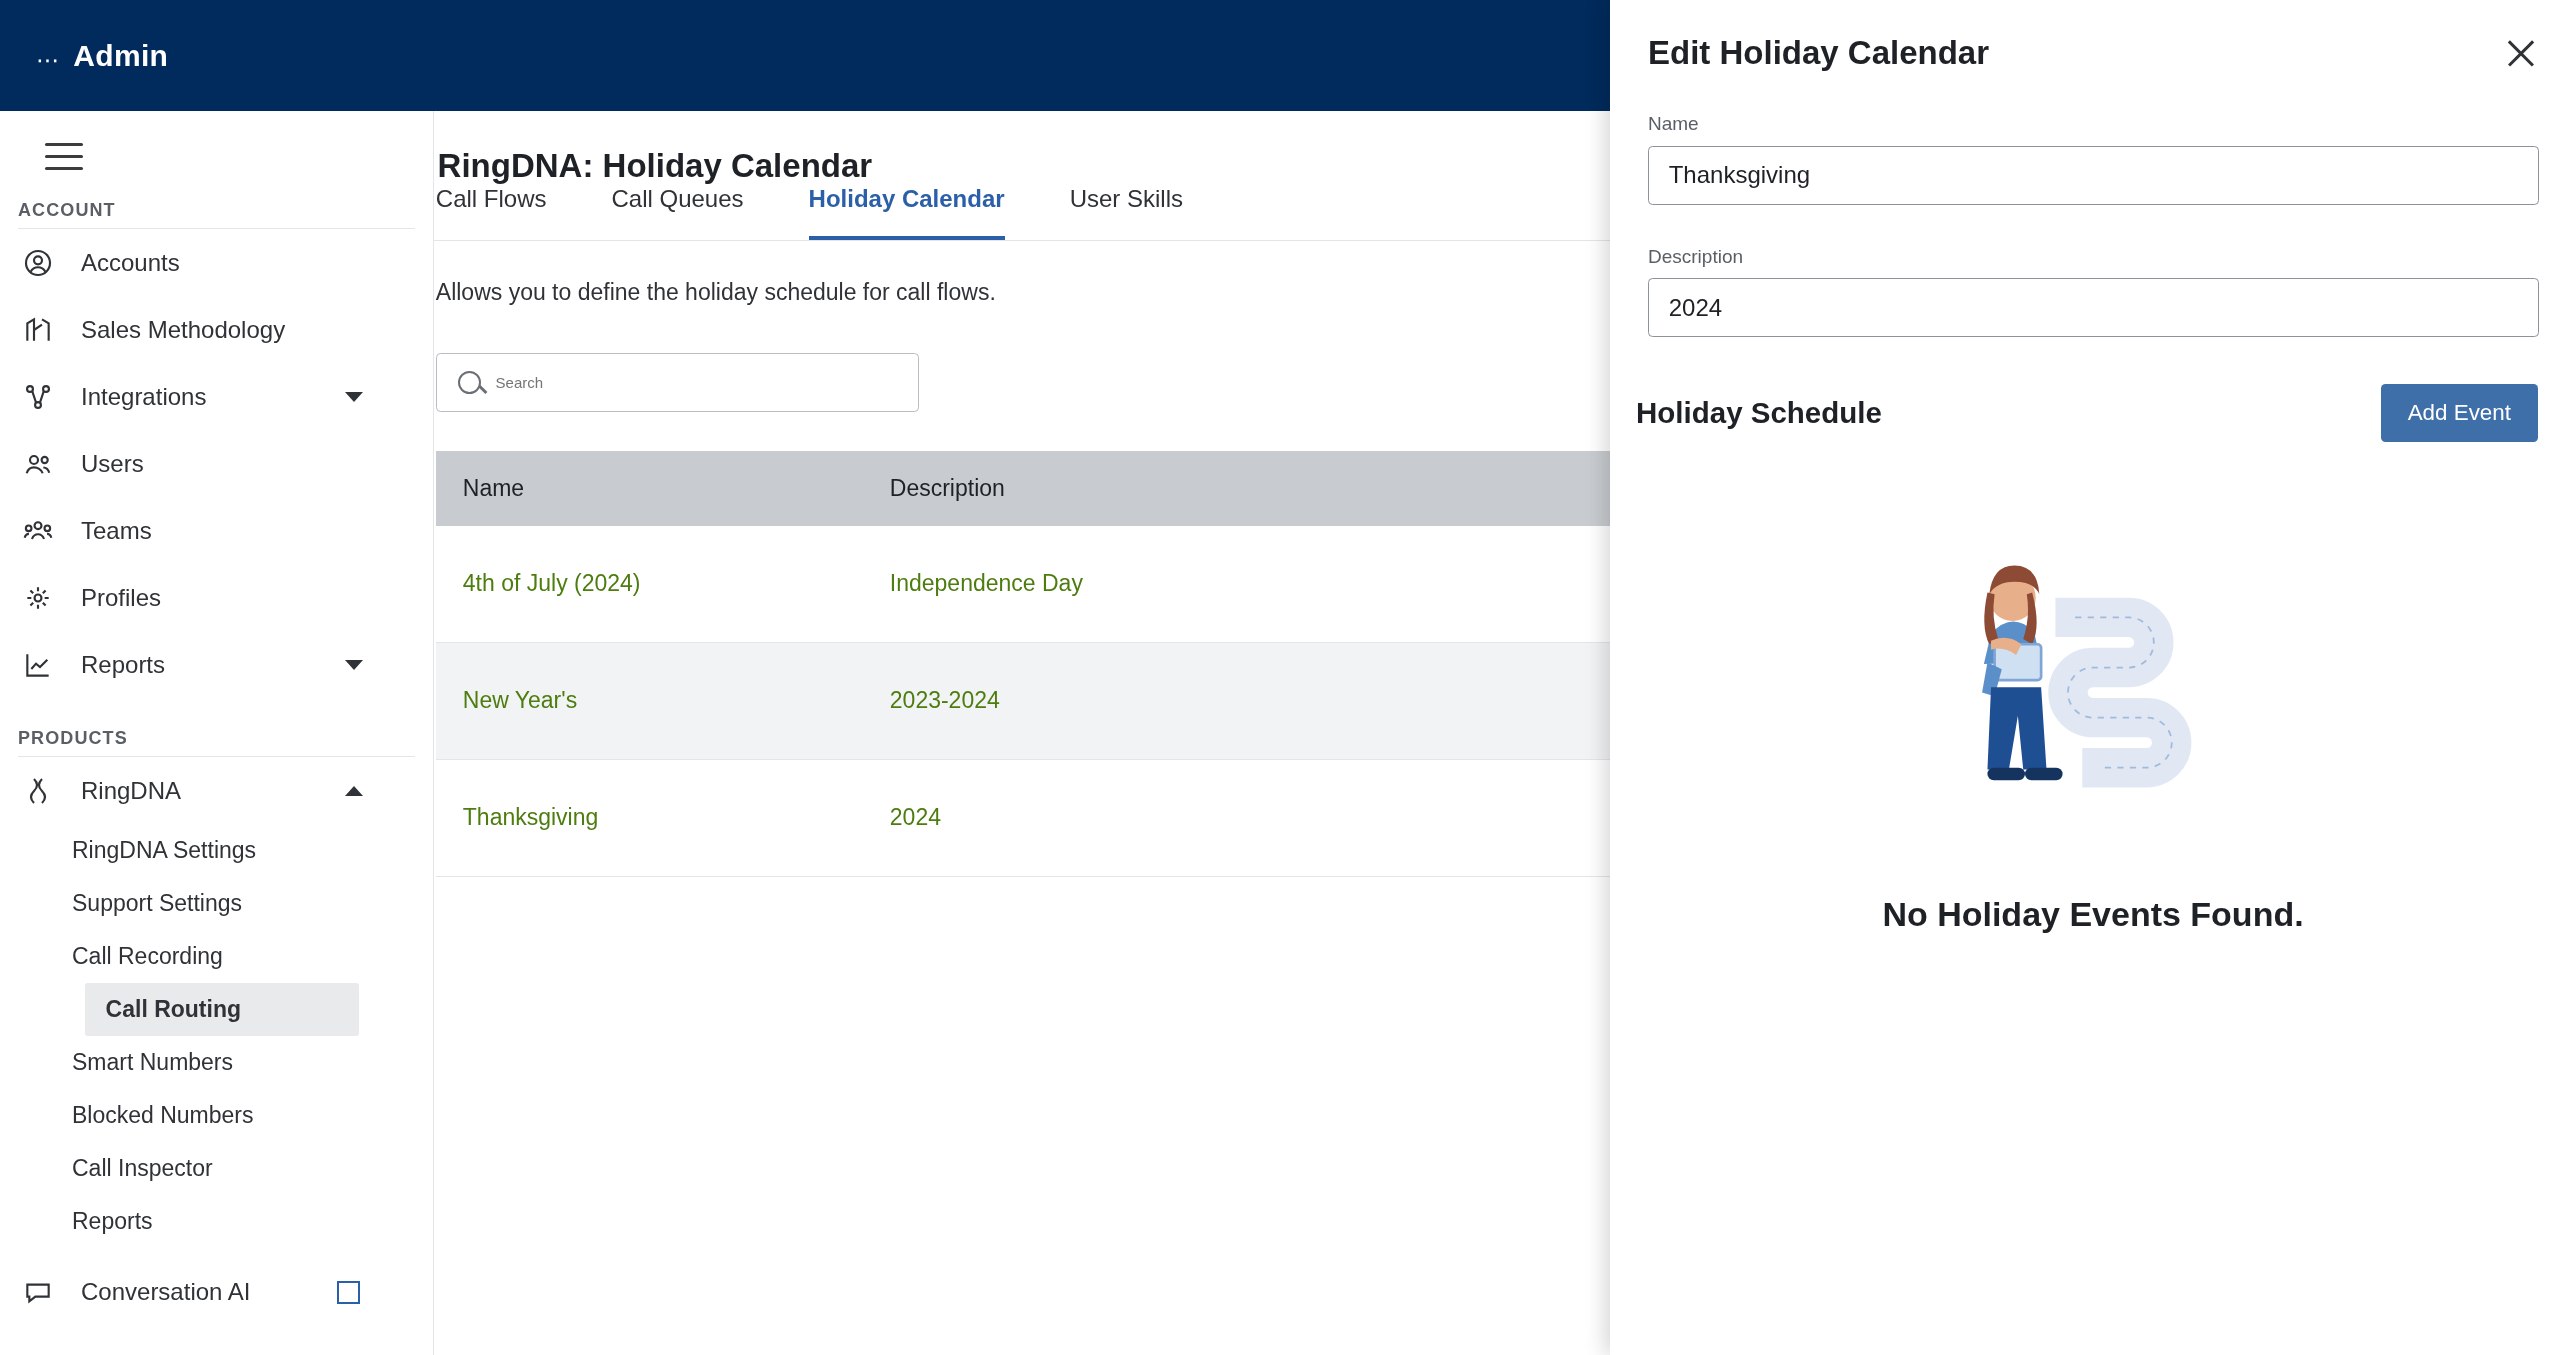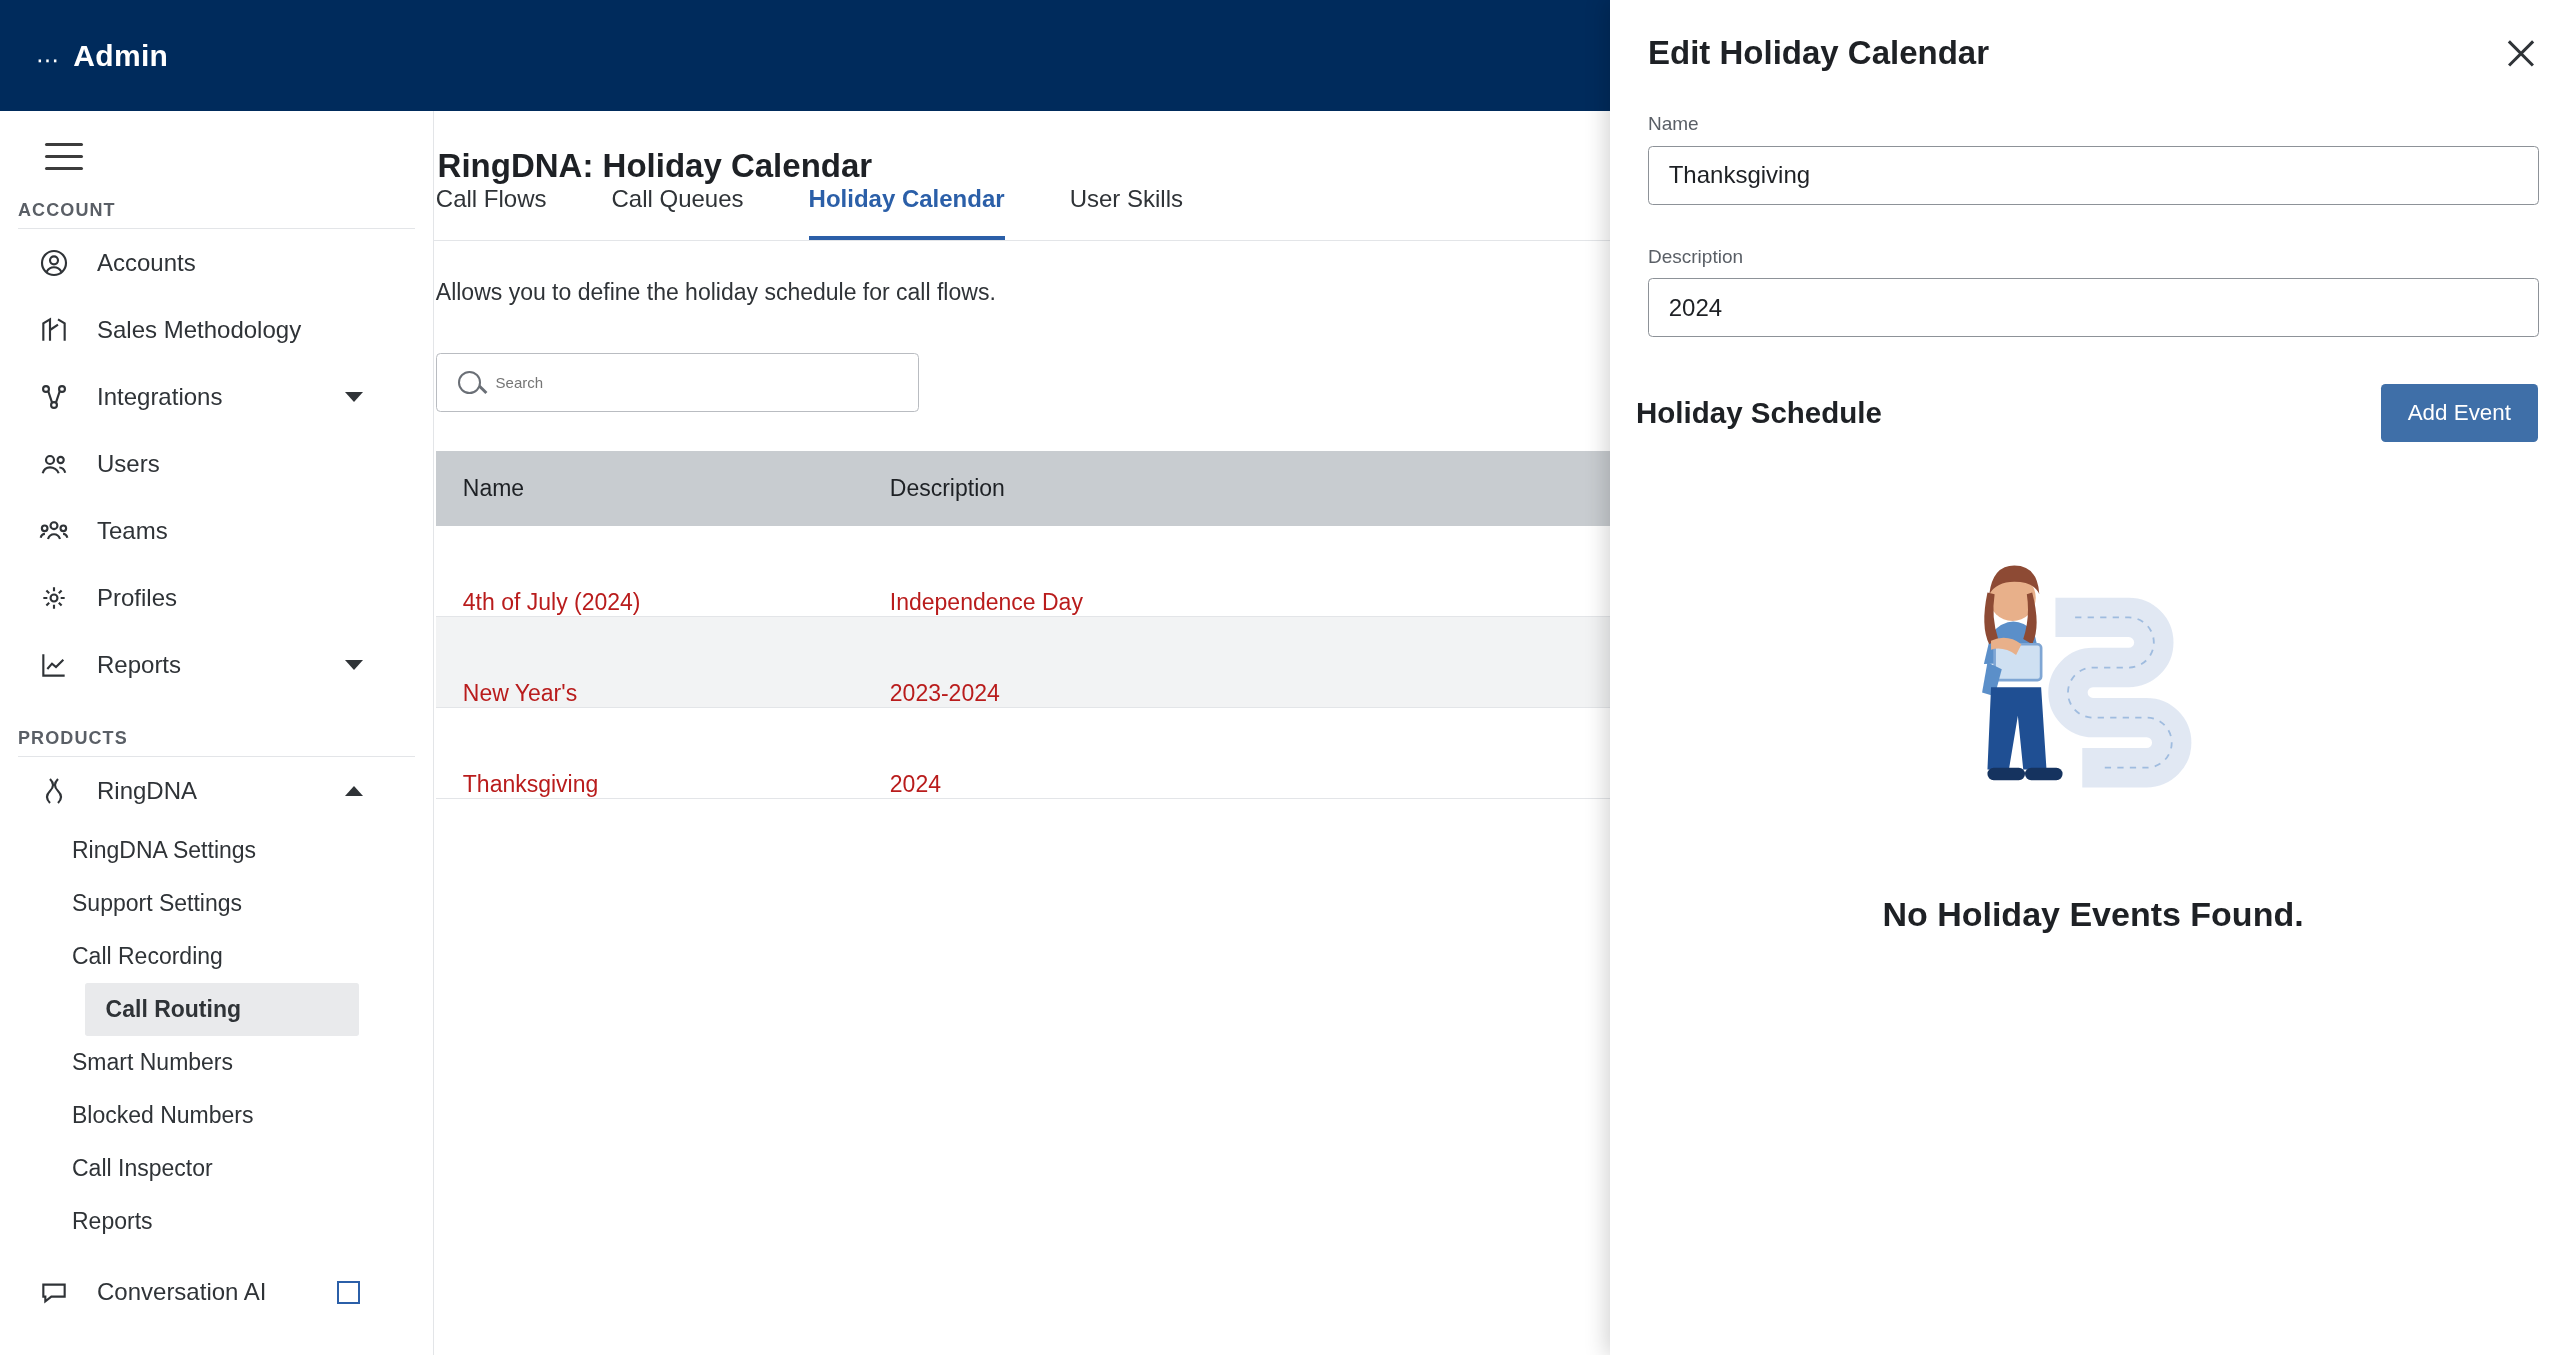--- a/index.html
+++ b/index.html
@@ -49,21 +49,21 @@
   }
   .hamburger span { display: block; height: 2.7px; background: #3c3c3c; border-radius: 1.8px; }
 
   .side-section {
     margin: 30px 0 5.4px 18px; font-size: 18px; letter-spacing: 1.1px;
     color: #5a5f66; font-weight: bold;
   }
   .side-divider { height: 0.9px; background: #e3e5e8; margin: 7.2px 18px 0 18px; }
 
   .side-item {
-    display: flex; align-items: center; height: 67px; padding-left: 36px;
+    display: flex; align-items: center; height: 67px; padding-left: 20px;
     gap: 25px; cursor: pointer; position: relative;
   }
   .side-item .label { font-size: 24px; color: #2f3337; }
   .side-item .ico {
     width: 36px; height: 36px; display: flex; align-items: center; justify-content: center;
     color: #2f3337;
   }
   .side-item .caret {
     position: absolute; right: 70px; width: 0; height: 0;
     border-left: 9.8px solid transparent; border-right: 9.8px solid transparent;
@@ -121,22 +121,22 @@
     border: none; outline: none; font-size: 15px; color: #8d9298;
     font-family: "Liberation Sans", sans-serif; background: transparent; width: 358px;
   }
 
   .table { margin-top: 39px; width: 1225px; }
   .thead {
     background: #c8ccd0; height: 75px; display: flex; align-items: center;
     font-size: 23px; color: #1e2125;
   }
   .trow {
-    height: 91px; display: flex; align-items: flex-end;
-    font-size: 23px; color: #b91c1c; border-bottom: 0.9px solid #e3e5e8;
+    height: 117px; display: flex; align-items: center;
+    font-size: 23px; color: #4d7c0f; border-bottom: 0.9px solid #e3e5e8;
   }
   .trow.alt { background: #f2f3f4; }
   .c-name { width: 454px; padding-left: 27px; }
   .c-desc { width: 447px; }
 
   
   .drawer {
     position: absolute; top: 0; right: 0; width: 966px; height: 1356px;
     background: #ffffff; box-shadow: -3.6px 0 21.5px rgba(0,0,0,.18);
   }

